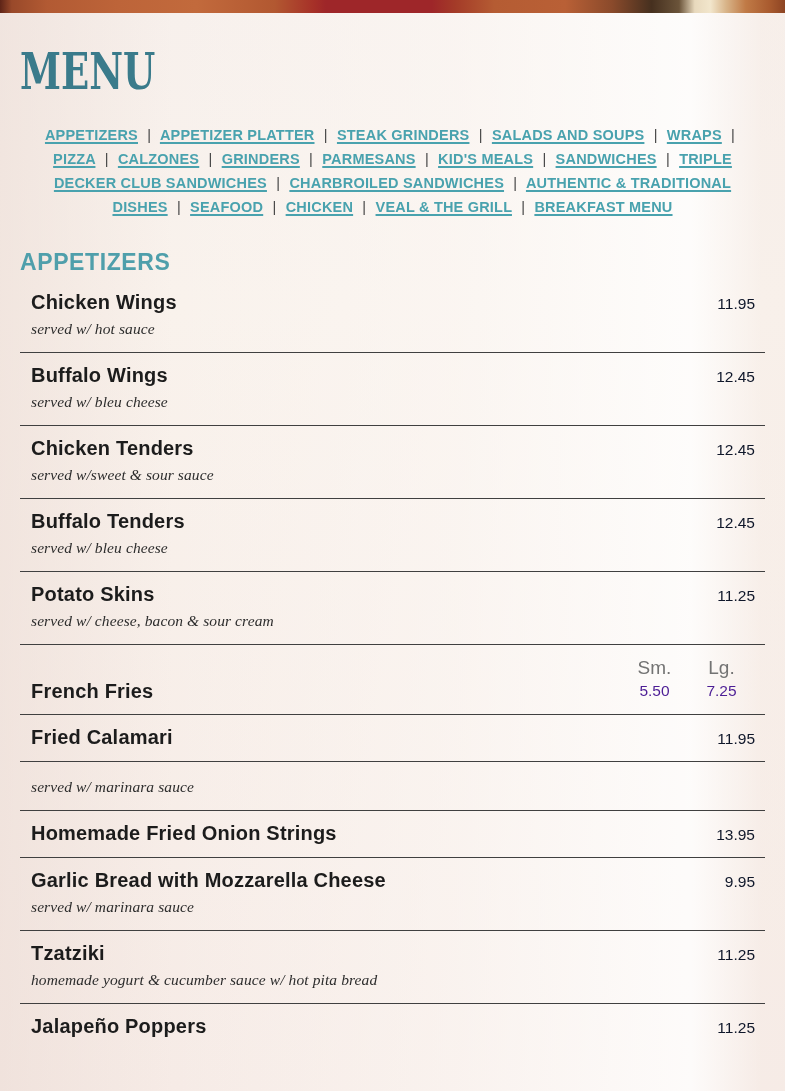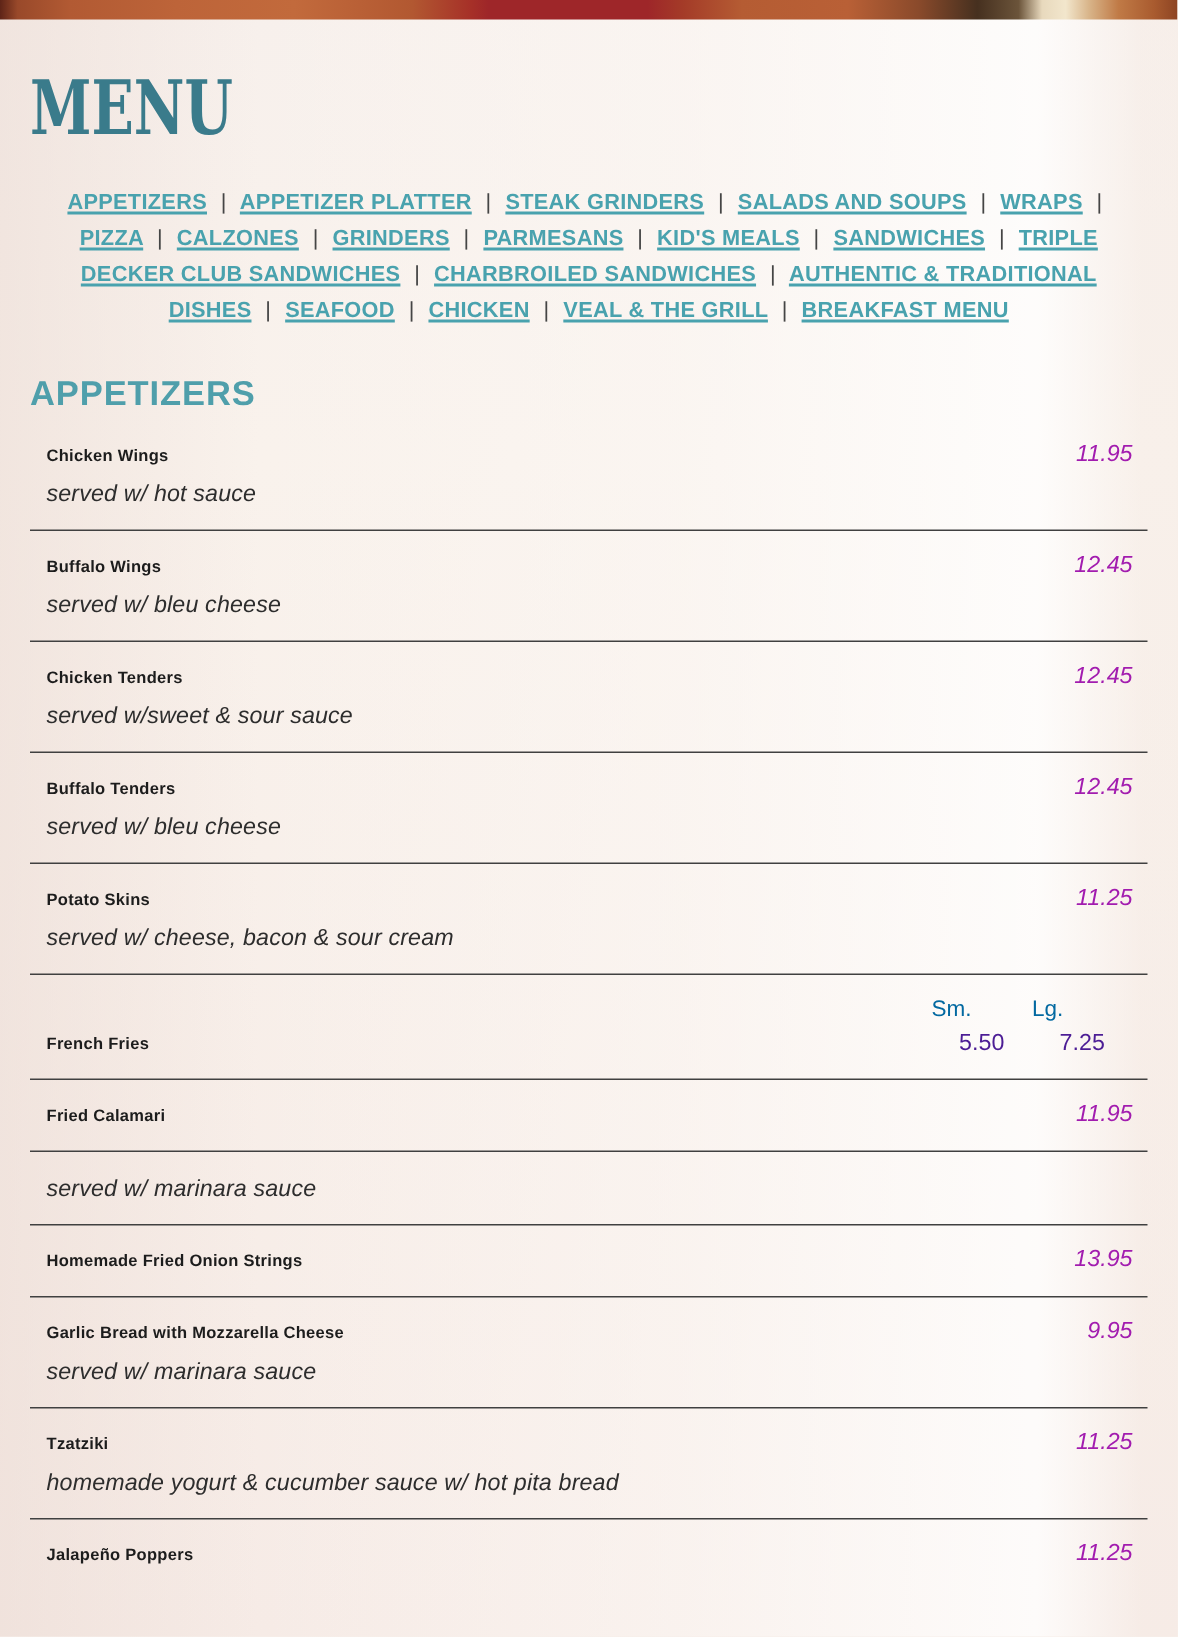--- a/index.html
+++ b/index.html
@@ -54,30 +54,30 @@
     font-size:23px;
     font-weight:700;
     letter-spacing:0.6px;
     color:#4f9fab;
   }
   .menu-list { margin:4px 20px 0; }
   .menu-item { padding:11px 10px 11px 11px; }
   .menu-item + .menu-item { border-top:1px solid #404040; }
   .row-head { display:flex; justify-content:space-between; align-items:baseline; }
   .item-name {
-    font-size:11px; font-weight:700; color:#1c1c1c;
+    font-size:20px; font-weight:700; color:#1c1c1c;
     letter-spacing:0.2px; line-height:23px;
   }
-  .item-price { font-size:15.5px; color:#a21caf; line-height:23px;font-style:italic; }
+  .item-price { font-size:15.5px; color:#0f172a; line-height:23px; }
   .item-desc {
     font-style:italic; font-size:15.5px; color:#2d2d2d;
-    line-height:24px; margin-top:2px; letter-spacing:0.1px;
+    line-height:24px; margin-top:2px; letter-spacing:0.1px;font-family:Liberation Serif, serif;
   }
   .sizes-grid { display:grid; grid-template-columns:1fr 67px 67px; }
-  .size-head { text-align:left; font-size:15px; color:#0369a1; line-height:23px; }
+  .size-head { text-align:center; font-size:19px; color:#737373; line-height:23px; }
   .size-price { text-align:center; font-size:15.5px; color:#4c1d95; line-height:24px; }
   .sizes-grid .item-name { align-self:end; }
 </style>
 </head>
 <body>
 
 <div class="topbar"></div>
 
 <h1 class="menu-title">MENU</h1>
 

